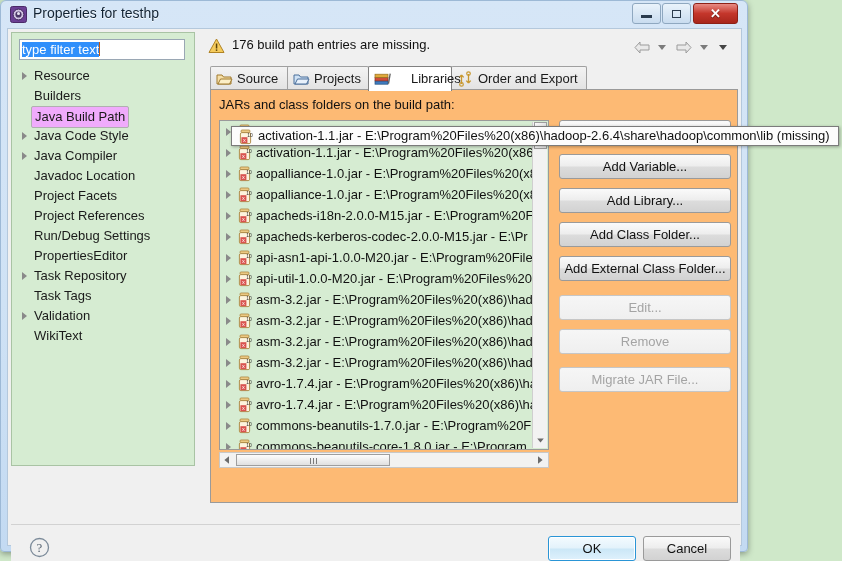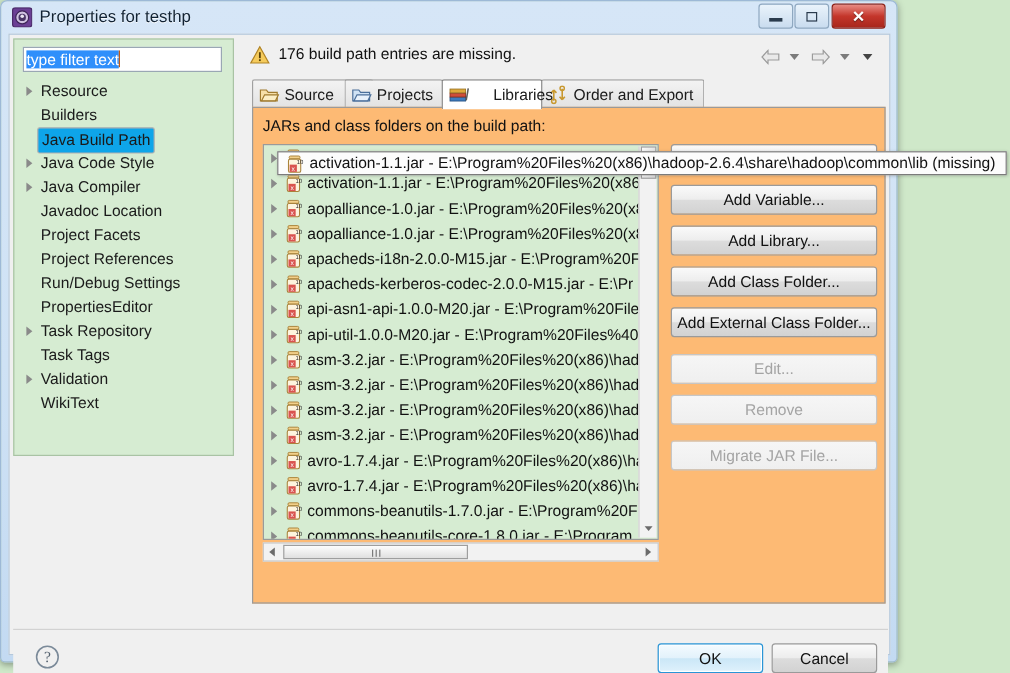--- a/index.html
+++ b/index.html
@@ -48,39 +48,39 @@
   .maxsq{width:9px;height:8px;border:1.5px solid #2a3b4d;box-sizing:border-box;}
 
   
   #client{
     position:absolute;left:6px;top:27px;width:735px;height:518px;
     background:#f0f0f0;border:1px solid #b4c8dc;box-sizing:border-box;
   }
 
   
   #left-panel{
-    position:absolute;left:3px;top:3px;width:184px;height:348px;
+    position:absolute;left:3px;top:3px;width:184px;height:434px;
     background:#d6ecd2;border:1px solid #a9c3a4;box-sizing:border-box;
   }
   #filter-input{
     position:absolute;left:7px;top:6px;width:166px;height:21px;
     background:#fff;border:1px solid #9aa7b4;box-sizing:border-box;
     font-family:"Liberation Sans",sans-serif;font-size:13px;
     padding:0 2px;line-height:19px;color:#000;overflow:hidden;white-space:nowrap;
   }
   #filter-sel{background:#2f8ffb;color:#fff;}
   #filter-caret{display:inline-block;width:1px;height:14px;background:#c05a16;
      vertical-align:-2px;}
   #tree{position:absolute;left:0;top:33px;right:0;bottom:0;overflow:hidden;}
   .tnode{position:relative;height:20px;line-height:20px;padding-left:22px;
      font-size:13px;color:#1a1a1a;white-space:nowrap;cursor:default;}
   .tarrow{position:absolute;left:10px;top:6px;width:0;height:0;
      border-left:5px solid #8a8a8a;border-top:4px solid transparent;
      border-bottom:4px solid transparent;}
-  .tnode.sel .tlabel{background:#0ea5e9;border:1px solid #b0b0b0;
+  .tnode.sel .tlabel{background:#f0abfc;border:1px solid #b0b0b0;
      padding:0 3px;margin-left:-3px;border-radius:2px;text-align:center;}
   .tlabel{display:inline-block;}
 
   
   #right-panel{position:absolute;left:190px;top:3px;width:540px;height:488px;}
   #warnbar{position:absolute;left:0;top:0;width:540px;height:30px;}
   #warn-icon{position:absolute;left:10px;top:6px;width:17px;height:16px;}
   #warn-text{position:absolute;left:34px;top:5px;font-size:13px;color:#111;
      white-space:nowrap;}
   .navarrow{position:absolute;top:9px;cursor:default;}
@@ -320,21 +320,21 @@
                     <rect x="3.4" y="8.2" width="6" height="6" fill="#d9534f"></rect>
                     <text x="6.4" y="13.2" text-anchor="middle" font-size="5.6" font-family="Liberation Sans, sans-serif" fill="#fff">x</text>
                     <text x="12" y="7.6" text-anchor="middle" font-size="5" font-family="Liberation Sans, sans-serif" fill="#333">10</text>
                   </svg></span><span>api-asn1-api-1.0.0-M20.jar</span><span> - </span><span>E:\Program%20File</span></div>
               <div class="lrow"><span class="larrow"></span><span class="jaricon"><svg width="15" height="16" viewBox="0 0 15 16">
                     <rect x="3" y="1" width="9" height="2.4" rx="1" fill="#f2d08a" stroke="#a9833b" stroke-width=".8"></rect>
                     <rect x="2.4" y="3.6" width="10.2" height="11" rx="1.4" fill="#fdf4de" stroke="#a9833b" stroke-width=".9"></rect>
                     <rect x="3.4" y="8.2" width="6" height="6" fill="#d9534f"></rect>
                     <text x="6.4" y="13.2" text-anchor="middle" font-size="5.6" font-family="Liberation Sans, sans-serif" fill="#fff">x</text>
                     <text x="12" y="7.6" text-anchor="middle" font-size="5" font-family="Liberation Sans, sans-serif" fill="#333">10</text>
-                  </svg></span><span>api-util-1.0.0-M20.jar</span><span> - </span><span>E:\Program%20Files%40</span></div>
+                  </svg></span><span>api-util-1.0.0-M20.jar</span><span> - </span><span>E:\Program%20Files%20</span></div>
               <div class="lrow"><span class="larrow"></span><span class="jaricon"><svg width="15" height="16" viewBox="0 0 15 16">
                     <rect x="3" y="1" width="9" height="2.4" rx="1" fill="#f2d08a" stroke="#a9833b" stroke-width=".8"></rect>
                     <rect x="2.4" y="3.6" width="10.2" height="11" rx="1.4" fill="#fdf4de" stroke="#a9833b" stroke-width=".9"></rect>
                     <rect x="3.4" y="8.2" width="6" height="6" fill="#d9534f"></rect>
                     <text x="6.4" y="13.2" text-anchor="middle" font-size="5.6" font-family="Liberation Sans, sans-serif" fill="#fff">x</text>
                     <text x="12" y="7.6" text-anchor="middle" font-size="5" font-family="Liberation Sans, sans-serif" fill="#333">10</text>
                   </svg></span><span>asm-3.2.jar</span><span> - </span><span>E:\Program%20Files%20(x86)\had</span></div>
               <div class="lrow"><span class="larrow"></span><span class="jaricon"><svg width="15" height="16" viewBox="0 0 15 16">
                     <rect x="3" y="1" width="9" height="2.4" rx="1" fill="#f2d08a" stroke="#a9833b" stroke-width=".8"></rect>
                     <rect x="2.4" y="3.6" width="10.2" height="11" rx="1.4" fill="#fdf4de" stroke="#a9833b" stroke-width=".9"></rect>

